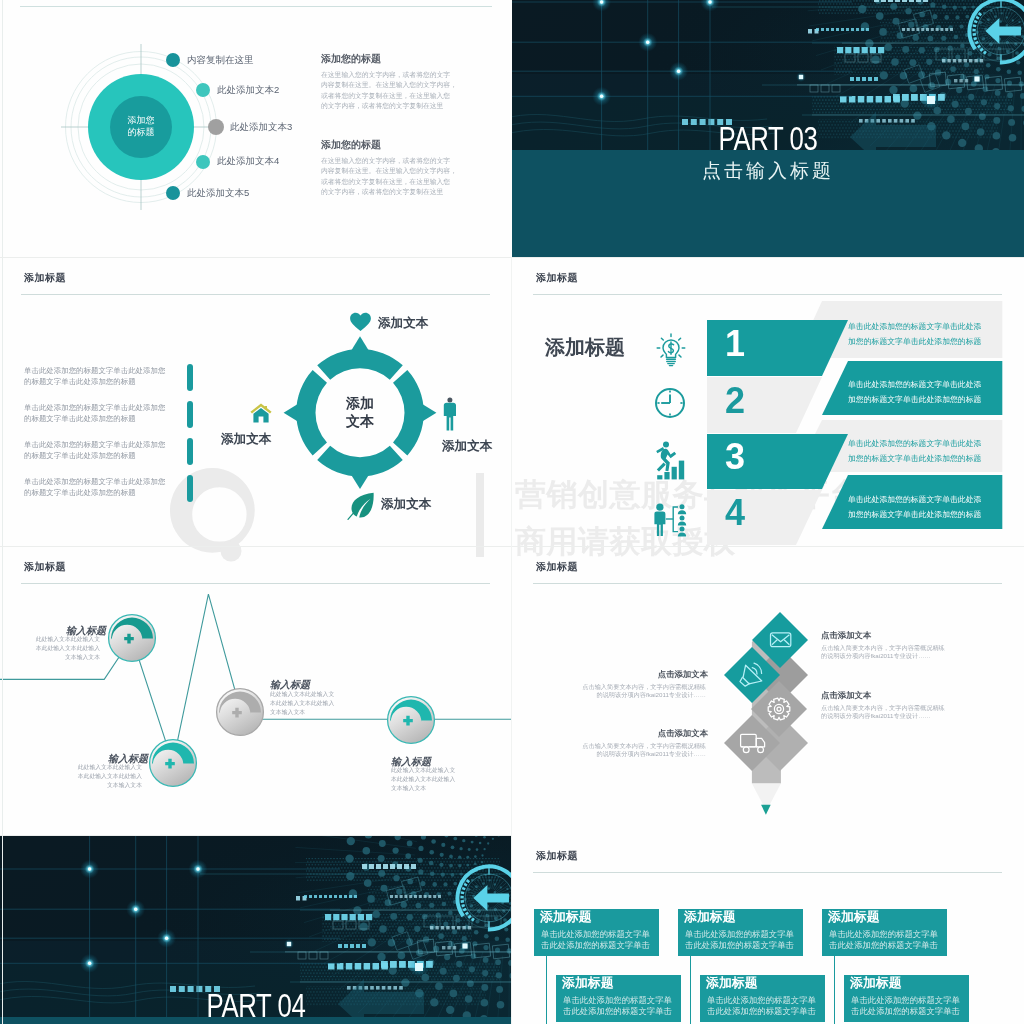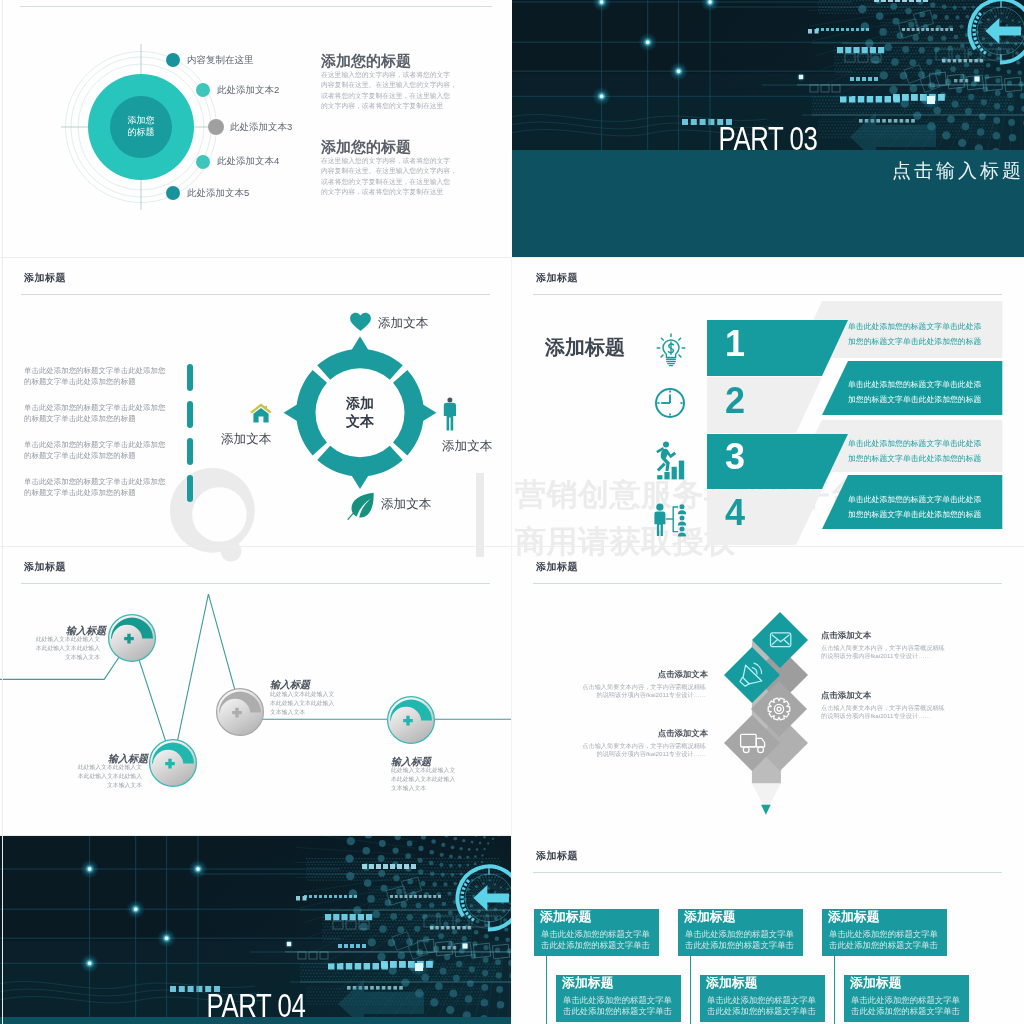--- a/index.html
+++ b/index.html
@@ -9,35 +9,35 @@
   .slide{position:absolute;width:512px;height:289px;overflow:hidden;background:transparent;
          box-sizing:border-box;}
 
   
   .sl-title{position:absolute;left:24px;top:14px;font-size:10px;font-weight:bold;
             color:#3d4450;letter-spacing:.5px;}
   .sl-rule{position:absolute;left:20px;top:35px;width:472px;height:1px;background:#cfdcdb;}
   .s1 .ctext{position:absolute;color:#fff;font-size:9px;line-height:12px;text-align:center;width:70px;}
   .s1 .dot{position:absolute;border-radius:50%;}
   .s1 .dlabel{position:absolute;font-size:9.5px;color:#5b6472;white-space:nowrap;}
-  .s1 .hd{position:absolute;font-size:15px;font-weight:bold;color:#595f69;}
+  .s1 .hd{position:absolute;font-size:10px;font-weight:bold;color:#595f69;}
   .s1 .bd{position:absolute;font-size:6.8px;line-height:10.4px;color:#a7aeb7;width:140px;white-space:pre-line;}
 
   
   .dark{background:#08222b;}
   .dark .band{position:absolute;left:0;right:0;background:#0e5161;}
   .dark .part{position:absolute;width:100%;text-align:center;color:#fff;
               font-family:"Liberation Sans",sans-serif;font-weight:400;}
-  .dark .sub{position:absolute;width:100%;text-align:right;color:#e8f4f4;
+  .dark .sub{position:absolute;width:100%;text-align:center;color:#e8f4f4;
              font-family:"Liberation Serif",serif;letter-spacing:4px;}
 
   
   .s3 .ltxt{position:absolute;font-size:7.45px;line-height:11.4px;color:#9198a2;width:146px;}
   .s3 .pill{position:absolute;width:6.2px;height:27px;border-radius:3.1px;background:#1a9a9e;}
-  .s3 .clabel{position:absolute;font-size:12.6px;font-weight:normal;color:#3c4551;white-space:nowrap;}
+  .s3 .clabel{position:absolute;font-size:12.6px;font-weight:bold;color:#3c4551;white-space:nowrap;}
 
   
   .s4 .h{position:absolute;font-size:15px;font-weight:bold;color:#3f4752;}
   .s4 .p{position:absolute;font-size:7.9px;line-height:15.2px;color:#9198a2;width:88px;}
   .s4 .num{position:absolute;font-size:36px;font-weight:bold;color:#fff;}
   .s4 .numd{position:absolute;font-size:36px;font-weight:bold;color:#1a9a9e;}
   .s4 .rt{position:absolute;font-size:7.85px;line-height:15px;width:137px;}
 
   
   .s5 .t{position:absolute;font-size:10px;font-weight:bold;color:#4a525e;white-space:nowrap;font-style:italic;}

